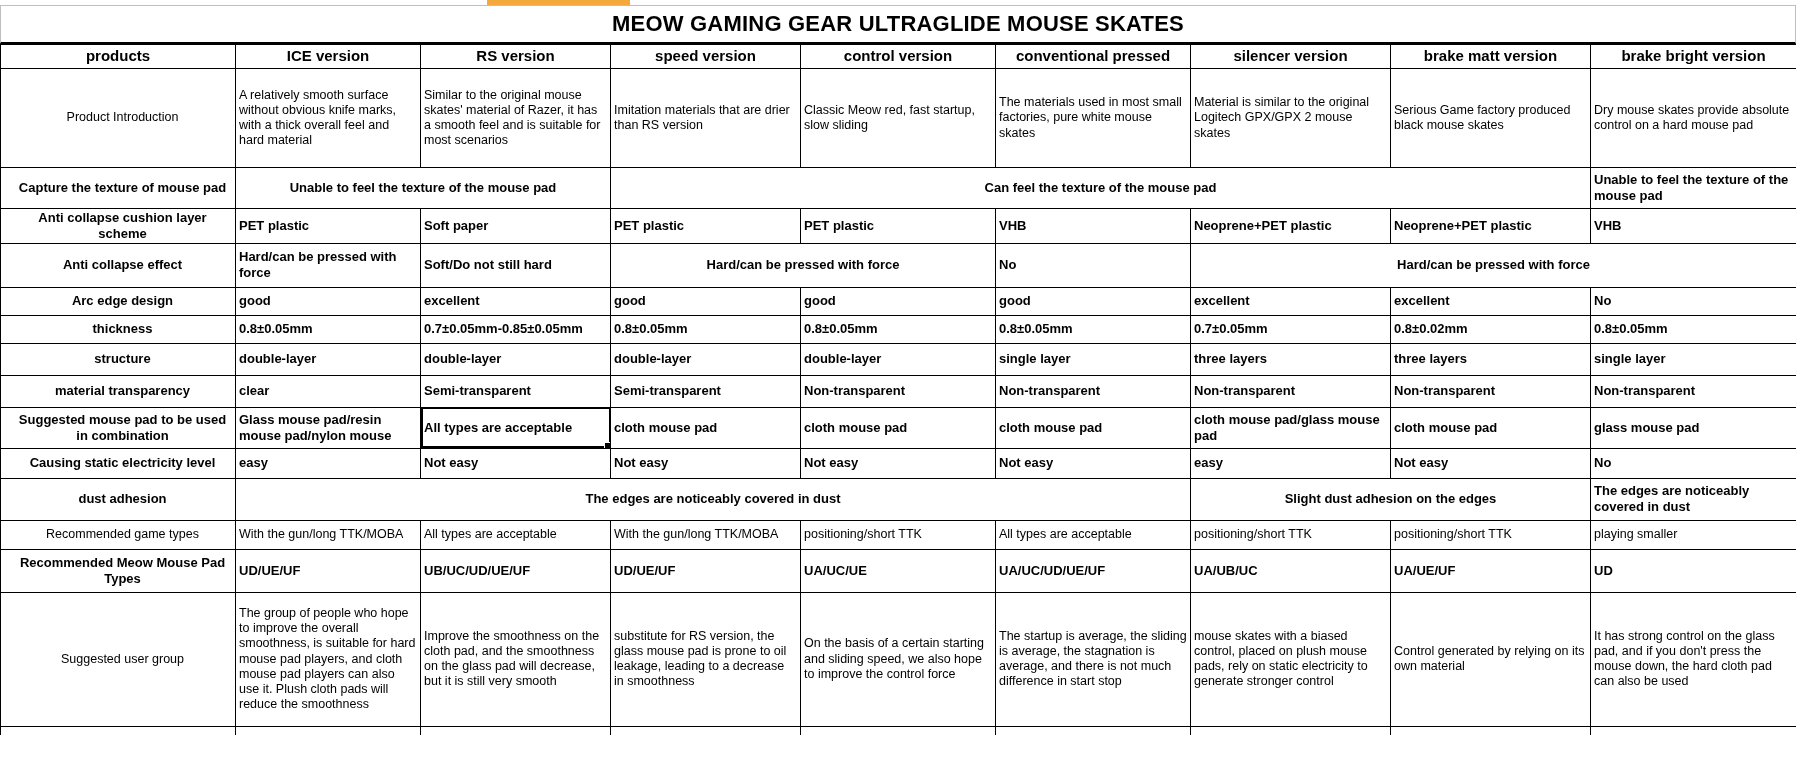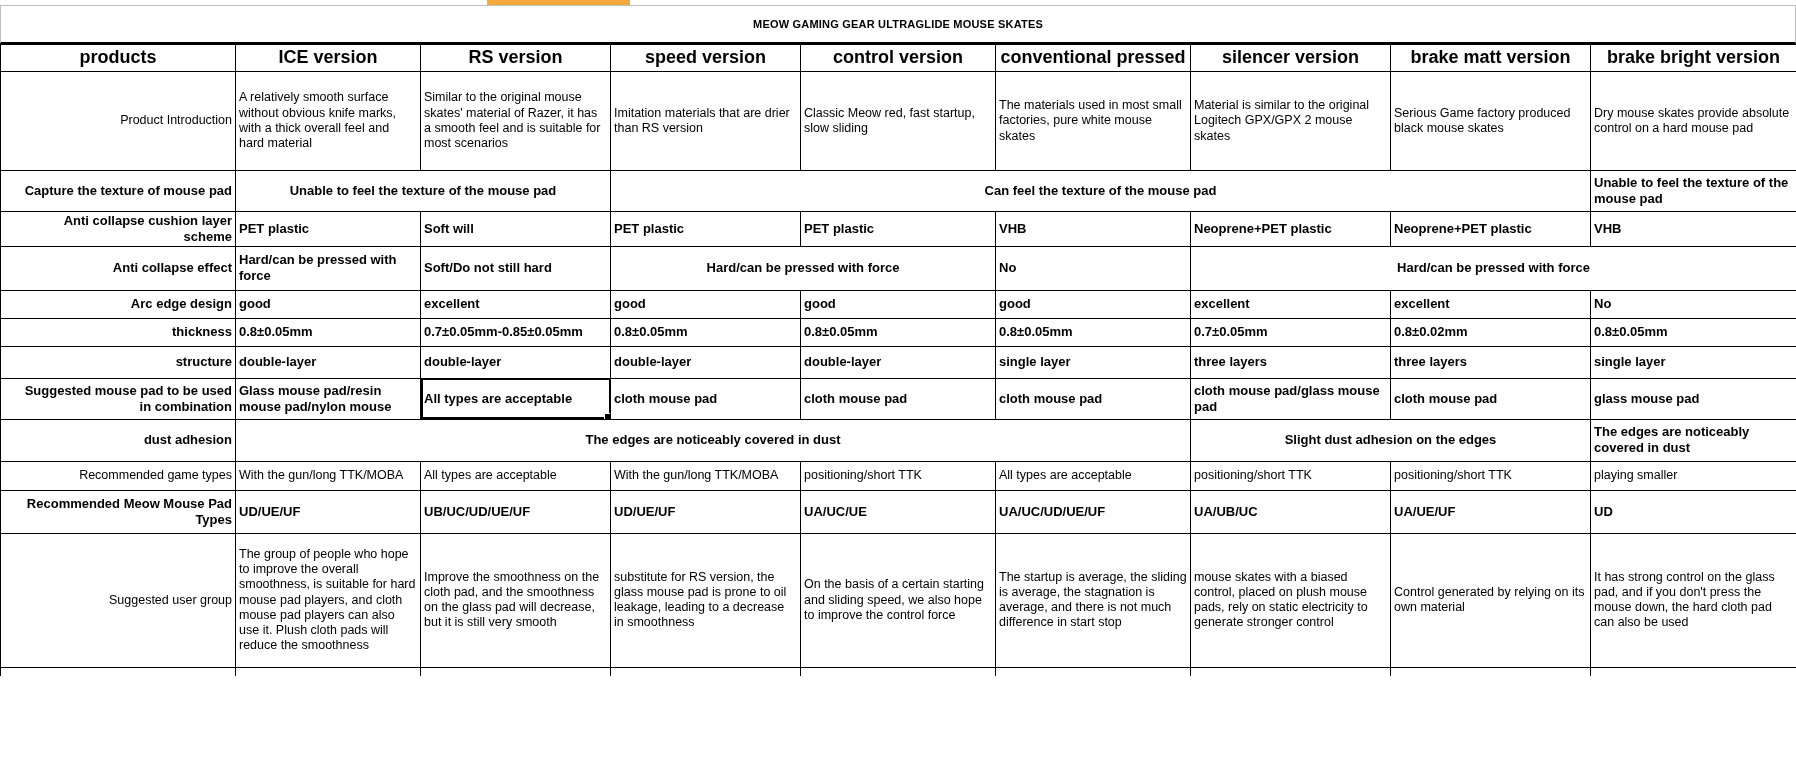--- a/index.html
+++ b/index.html
@@ -13,34 +13,34 @@
   }
   
   #top-sliver{position:relative;height:5px;background:#fff;border-bottom:1px solid #bfbfbf;}
   #top-sliver .orange{position:absolute;left:487px;top:0;width:143px;height:5px;background:#f5a93c;}
   
   #title-row{
     height:38px;display:flex;align-items:center;justify-content:center;
     border-left:1px solid #bfbfbf;border-right:1px solid #bfbfbf;border-bottom:2px solid #000;
     box-sizing:border-box;
   }
-  #title-row .title{font-weight:bold;font-size:11px;letter-spacing:.2px;}
+  #title-row .title{font-weight:bold;font-size:22px;letter-spacing:.2px;}
   table{border-collapse:collapse;table-layout:fixed;width:1796px;}
   th,td{
     border:1px solid #000;
     vertical-align:middle;
     padding:1px 3px;
     font-size:12.5px;
     line-height:1.22;
     overflow:hidden;
     box-sizing:border-box;
     background:#fff;
   }
-  th{font-weight:bold;text-align:center;font-size:18px;padding:2px;}
-  td.rowlabel{text-align:right;padding-left:12px;}
+  th{font-weight:bold;text-align:center;font-size:15px;padding:2px;}
+  td.rowlabel{text-align:center;padding-left:12px;}
   .emph{font-weight:bold;font-size:13px;}
   td.center{text-align:center;}
   td.selected{position:relative;outline:2px solid #000;outline-offset:-2px;}
   td.selected::after{
     content:"";position:absolute;right:-1px;bottom:-1px;width:5px;height:5px;
     background:#000;border:1px solid #fff;
   }
   tr.sliver td{border-bottom:none;height:9px;padding:0;}
 </style>
 </head>
@@ -92,21 +92,21 @@
         </tr>
         <tr style="height: 41px; margin-top: 16px;">
           <td class="rowlabel emph">Capture the texture of mouse pad</td>
           <td colspan="2" class="center emph">Unable to feel the texture of the mouse pad</td>
           <td colspan="5" class="center emph">Can feel the texture of the mouse pad</td>
           <td class="emph">Unable to feel the texture of the mouse pad</td>
         </tr>
         <tr style="height: 29px; margin-left: 20px;">
           <td class="rowlabel emph">Anti collapse cushion layer scheme</td>
           <td class="emph">PET plastic</td>
-          <td class="emph">Soft will</td>
+          <td class="emph">Soft paper</td>
           <td class="emph">PET plastic</td>
           <td class="emph">PET plastic</td>
           <td class="emph">VHB</td>
           <td class="emph">Neoprene+PET plastic</td>
           <td class="emph">Neoprene+PET plastic</td>
           <td class="emph">VHB</td>
         </tr>
         <tr style="height: 44px;">
           <td class="rowlabel emph">Anti collapse effect</td>
           <td class="emph">Hard/can be pressed with force</td>
@@ -141,30 +141,52 @@
           <td class="rowlabel emph">structure</td>
           <td class="emph">double-layer</td>
           <td class="emph">double-layer</td>
           <td class="emph">double-layer</td>
           <td class="emph">double-layer</td>
           <td class="emph">single layer</td>
           <td class="emph">three layers</td>
           <td class="emph">three layers</td>
           <td class="emph">single layer</td>
         </tr>
+        <tr style="height: 32px;">
+          <td class="rowlabel emph">material transparency</td>
+          <td class="emph">clear</td>
+          <td class="emph">Semi-transparent</td>
+          <td class="emph">Semi-transparent</td>
+          <td class="emph">Non-transparent</td>
+          <td class="emph">Non-transparent</td>
+          <td class="emph">Non-transparent</td>
+          <td class="emph">Non-transparent</td>
+          <td class="emph">Non-transparent</td>
+        </tr>
         <tr style="height: 41px;">
           <td class="rowlabel emph">Suggested mouse pad to be used in combination</td>
           <td class="emph">Glass mouse pad/resin mouse pad/nylon mouse</td>
           <td class="emph selected">All types are acceptable</td>
           <td class="emph">cloth mouse pad</td>
           <td class="emph">cloth mouse pad</td>
           <td class="emph">cloth mouse pad</td>
           <td class="emph">cloth mouse pad/glass mouse pad</td>
           <td class="emph">cloth mouse pad</td>
           <td class="emph">glass mouse pad</td>
+        </tr>
+        <tr style="height: 30px;">
+          <td class="rowlabel emph">Causing static electricity level</td>
+          <td class="emph">easy</td>
+          <td class="emph">Not easy</td>
+          <td class="emph">Not easy</td>
+          <td class="emph">Not easy</td>
+          <td class="emph">Not easy</td>
+          <td class="emph">easy</td>
+          <td class="emph">Not easy</td>
+          <td class="emph">No</td>
         </tr>
         <tr style="height: 42px;">
           <td class="rowlabel emph">dust adhesion</td>
           <td colspan="5" class="center emph">The edges are noticeably covered in dust</td>
           <td colspan="2" class="center emph">Slight dust adhesion on the edges</td>
           <td class="emph">The edges are noticeably covered in dust</td>
         </tr>
         <tr style="height: 29px;">
           <td class="rowlabel">Recommended game types</td>
           <td>With the gun/long TTK/MOBA</td>

